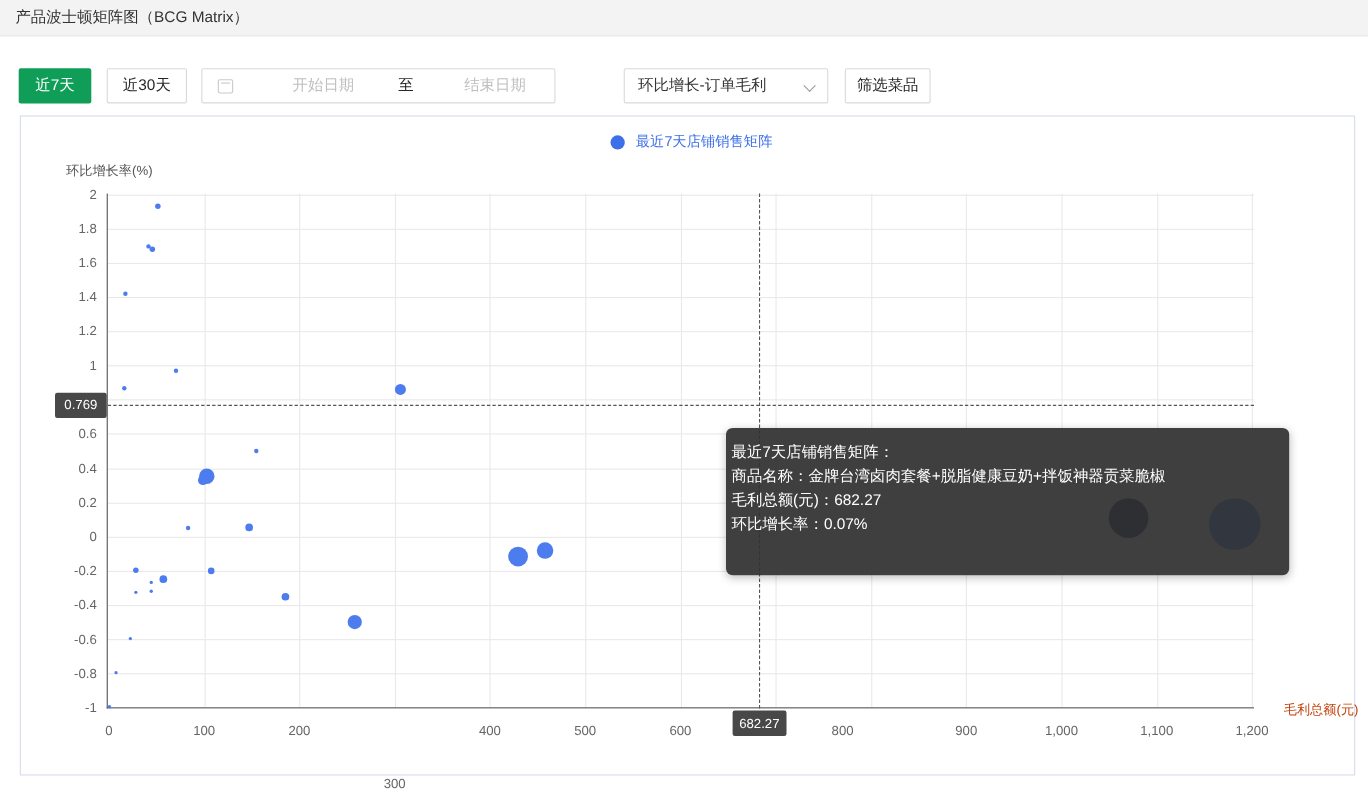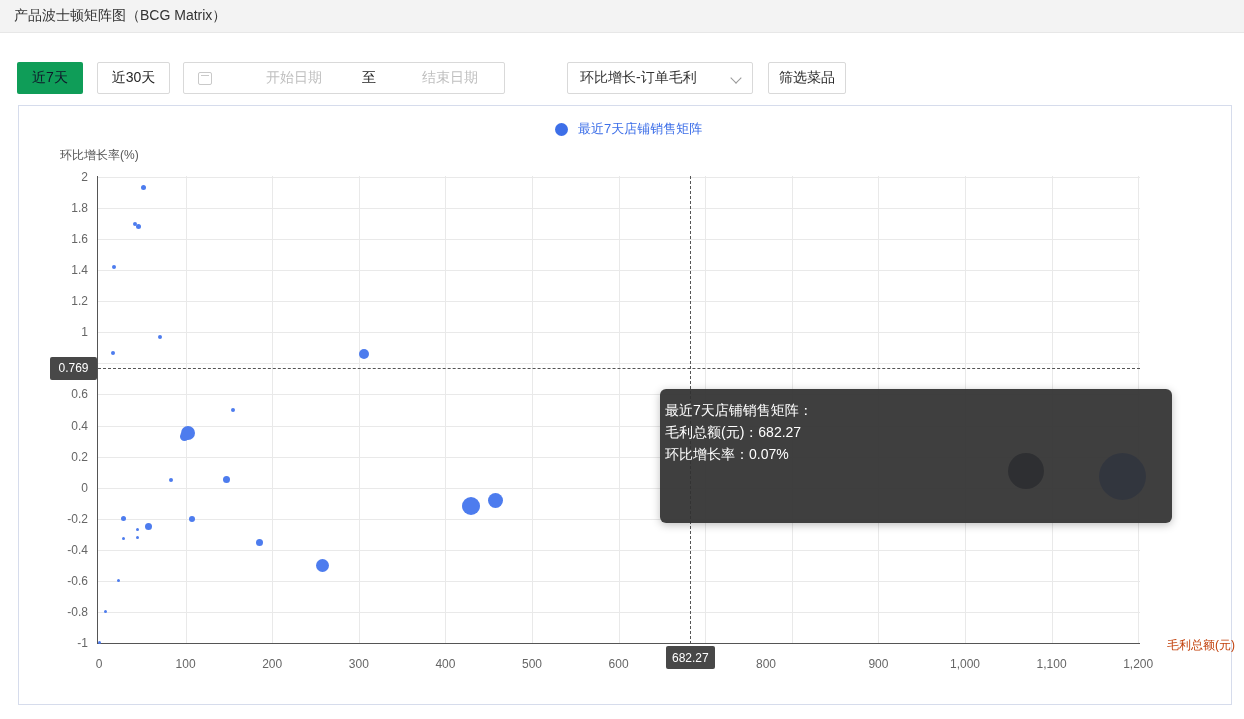--- a/index.html
+++ b/index.html
@@ -8,21 +8,21 @@
   #app { position:relative; width:1244px; height:719px; overflow:hidden; background:#fff; }
 
   
   .titlebar { position:absolute; left:0; top:0; width:1244px; height:33px;
     background:#f3f3f3; border-bottom:1px solid #e7e7e7; display:flex; align-items:center; }
   .titlebar .title { margin-left:14px; font-size:14px; color:#333; font-weight:400; }
 
   
   .btn { position:absolute; top:62px; height:32px; display:flex; align-items:center;
     justify-content:center; font-size:14px; border-radius:2px; cursor:pointer; }
-  .btn-primary { left:17px; width:66px; background:#0f9d58; color:#0f172a; }
+  .btn-primary { left:17px; width:66px; background:#0f9d58; color:#ffffff; }
   .btn-plain { left:97px; width:73px; background:#fff; border:1px solid #d9d9d9; color:#262626; font-weight:500; }
   .datebox { position:absolute; top:62px; left:183px; width:322px; height:32px;
     border:1px solid #d9d9d9; border-radius:2px; background:#fff;
     display:flex; align-items:center; font-size:14px; }
   .cal-icon { width:14px; height:13px; border:1px solid #c9c9c9; border-radius:2px;
     margin-left:14px; position:relative; }
   .cal-icon:before { content:""; position:absolute; left:2px; top:2px; width:8px; height:1px;
     border-top:1px solid #c9c9c9; }
   .placeholder { color:#bfbfbf; }
   .d-start { position:absolute; left:82px; }
@@ -138,21 +138,21 @@
       <div class="gridline-h" style="top: 549.792px;"></div>
       <div class="gridline-h" style="top: 580.858px;"></div>
       <div class="gridline-h" style="top: 611.924px;"></div>
     </div>
   <div class="axis-y"></div>
   <div class="axis-x"></div>
   <div id="tick-layer">
       <span class="xtick" style="left: 99px;">0</span>
       <span class="xtick" style="left: 185.6px;">100</span>
       <span class="xtick" style="left: 272.2px;">200</span>
-      <span class="xtick" style="left: 358.8px;">300</span>
+      <span class="xtick" style="left: 358.8px; margin-top: 48px;">300</span>
       <span class="xtick" style="left: 445.4px;">400</span>
       <span class="xtick" style="left: 532px;">500</span>
       <span class="xtick" style="left: 618.6px;">600</span>
       <span class="xtick" style="left: 705.2px;">700</span>
       <span class="xtick" style="left: 766px;">800</span>
       <span class="xtick" style="left: 878.4px;">900</span>
       <span class="xtick" style="left: 965px;">1,000</span>
       <span class="xtick" style="left: 1051.6px;">1,100</span>
       <span class="xtick" style="left: 1138.2px;">1,200</span>
       <span class="ytick" style="top: 177px;">2</span>
@@ -203,20 +203,21 @@
       <div class="pt" style="left: 116.552px; top: 579.358px; height: 3px; width: 3px;"></div>
       <div class="pt" style="left: 103.562px; top: 610.424px; height: 3px; width: 3px;"></div>
       <div class="pt" style="left: 98.366px; top: 641.49px; height: 3px; width: 3px;"></div>
       <div class="pt" style="left: 462.38px; top: 497.3px; height: 18px; width: 18px;"></div>
       <div class="pt" style="left: 488.128px; top: 492.586px; height: 15px; width: 15px;"></div>
       <div class="pt" style="left: 1099.11px; top: 453.287px; height: 47px; width: 47px;"></div>
     </div>
 
   <div class="tooltip" id="tooltip">
       <div class="tline">最近7天店铺销售矩阵：</div>
+      <div class="tline">商品名称：金牌台湾卤肉套餐+脱脂健康豆奶+拌饭神器贡菜脆椒</div>
       <div class="tline">毛利总额(元)：682.27</div>
       <div class="tline">环比增长率：0.07%</div>
     </div>
 
   <div id="point-layer-top">
       <div class="pt" style="left: 1008.49px; top: 452.574px; height: 36px; width: 36px; background: rgb(18, 31, 69);"></div>
     </div>
 </div>
 
 </body></html>

